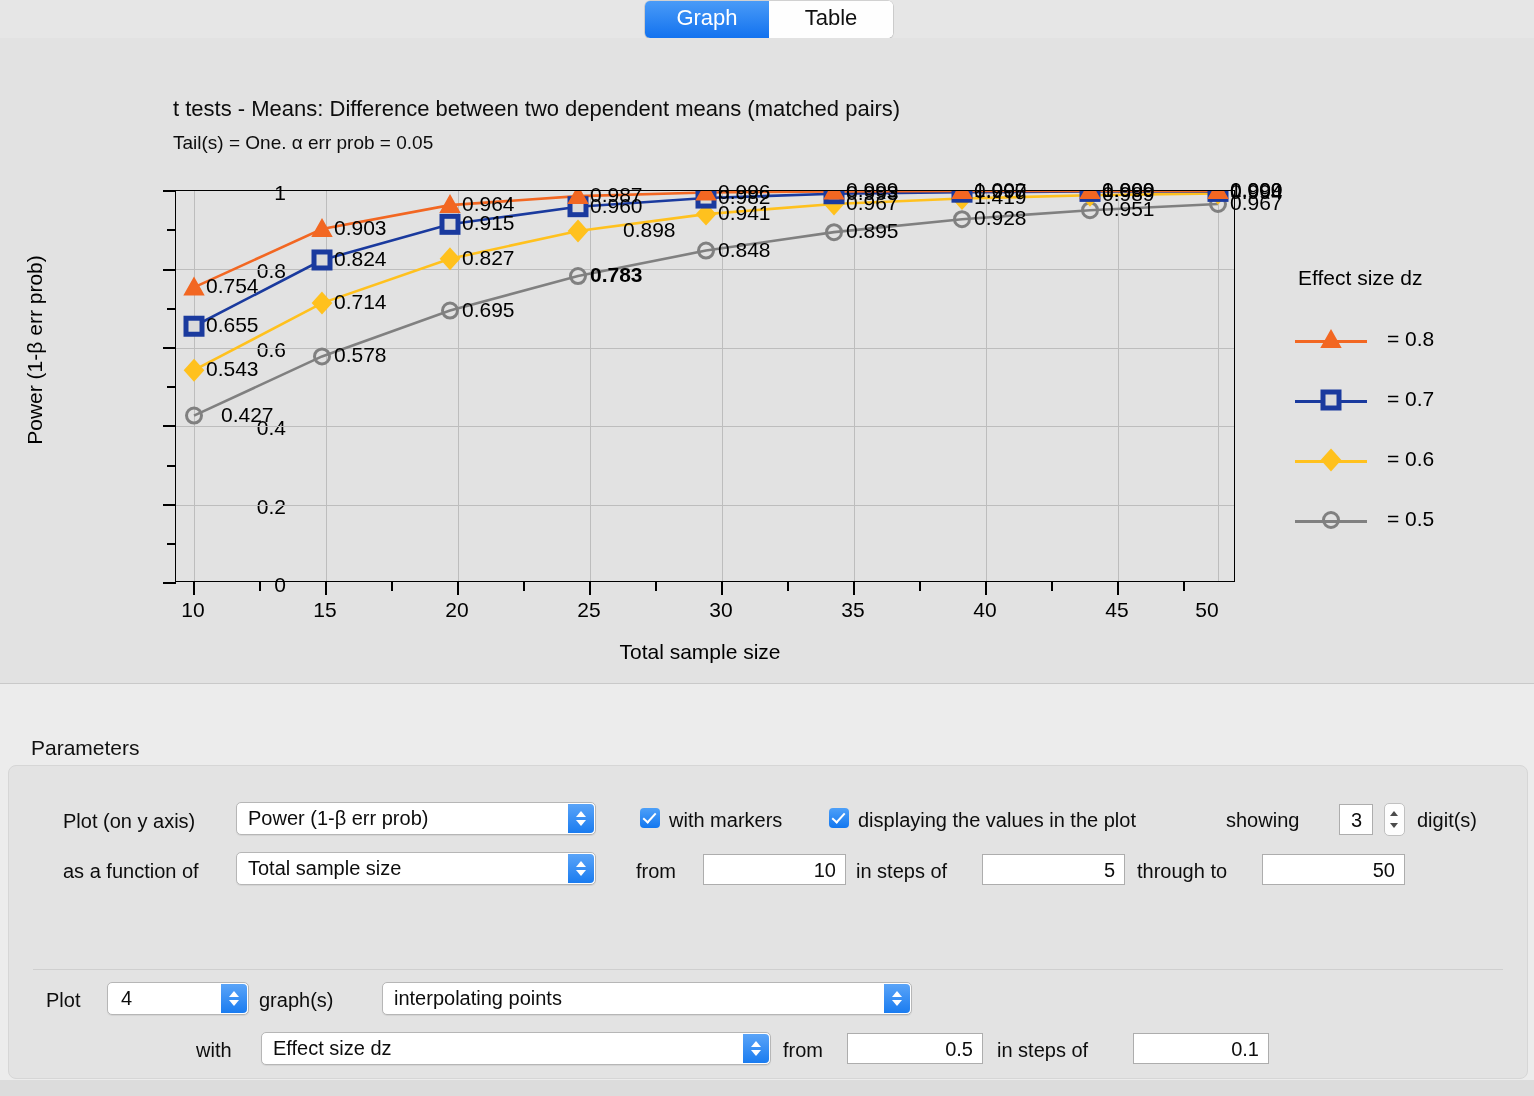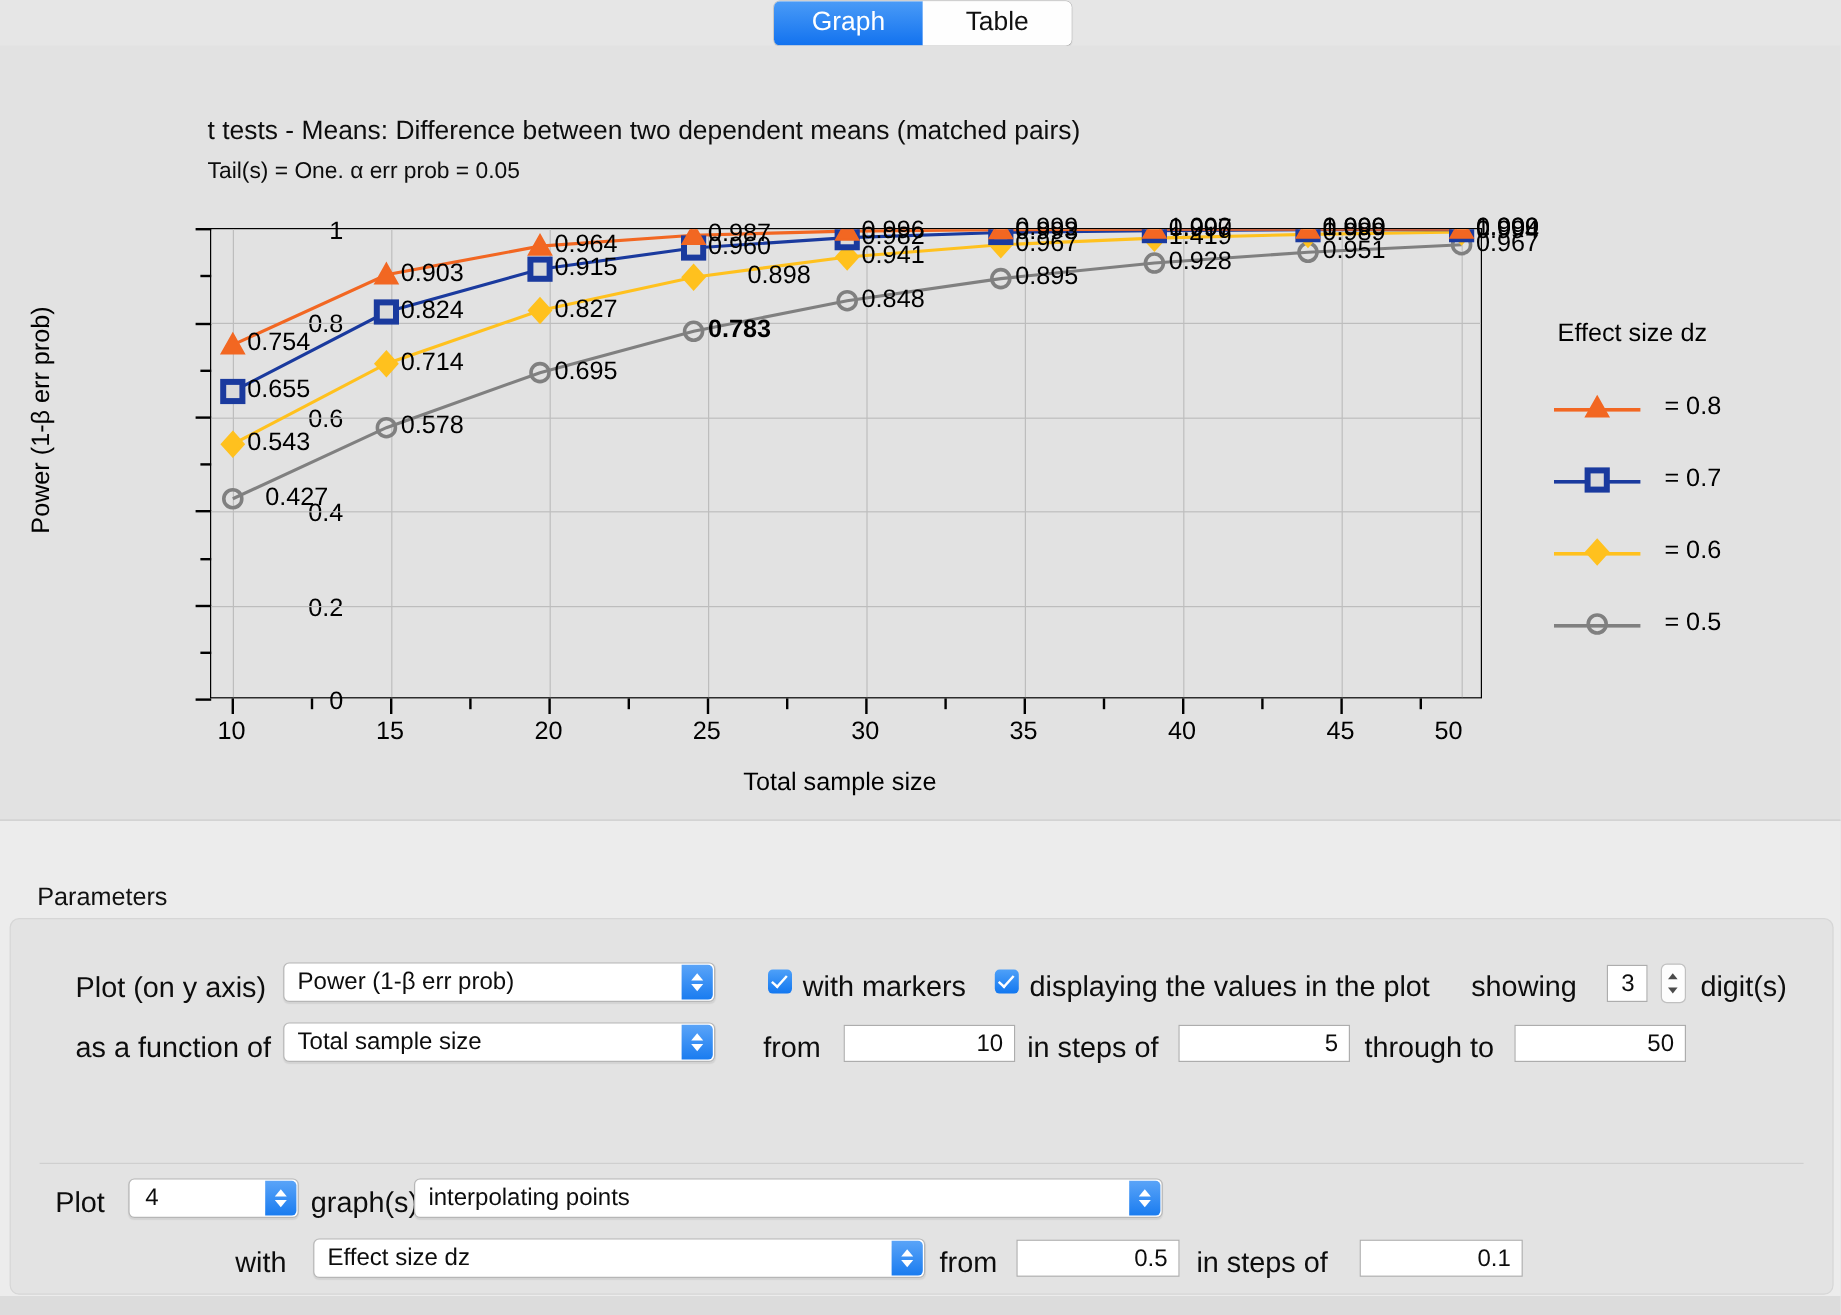--- a/index.html
+++ b/index.html
@@ -142,21 +142,21 @@
     width: 1518px; height: 312px;
     background: #e3e3e3;
     border-radius: 8px;
     border: 1px solid #d6d6d6;
   }
   .divider {
     position: absolute; left: 24px; top: 203px; width: 1470px; height: 1px;
     background: #cfcfcf;
   }
   .lbl {
-    position: absolute; font-size: 24px; color: #0d0d0d; white-space: nowrap;
+    position: absolute; font-size: 20px; color: #0d0d0d; white-space: nowrap;
   }
   
   .popup {
     position: absolute; height: 33px;
     background: #fff;
     border: 1px solid #b6b6b6;
     border-radius: 5px;
     box-shadow: 0 1px 1px rgba(0,0,0,0.07);
     box-sizing: border-box;
   }
@@ -575,21 +575,21 @@
       <div class="tfield" style="left:1253px;top:88px;width:143px">
         <div class="tval">50</div>
       </div>
 
       <div class="lbl" style="left:37px;top:223px">Plot</div>
       <div class="spinfield" style="left:98px;top:216px;width:142px">
         <div class="sval">4</div>
         <div class="sarrow"></div>
       </div>
       <div class="lbl" style="left:250px;top:223px">graph(s)</div>
-      <div class="popup" style="left:336px;top:216px;width:624px">
+      <div class="popup" style="left:373px;top:216px;width:530px">
         <div class="pval">interpolating points</div>
         <div class="arrowbox"></div>
       </div>
 
       <div class="lbl" style="left:187px;top:273px">with</div>
       <div class="popup" style="left:252px;top:266px;width:510px">
         <div class="pval">Effect size dz</div>
         <div class="arrowbox"></div>
       </div>
       <div class="lbl" style="left:774px;top:273px">from</div>

